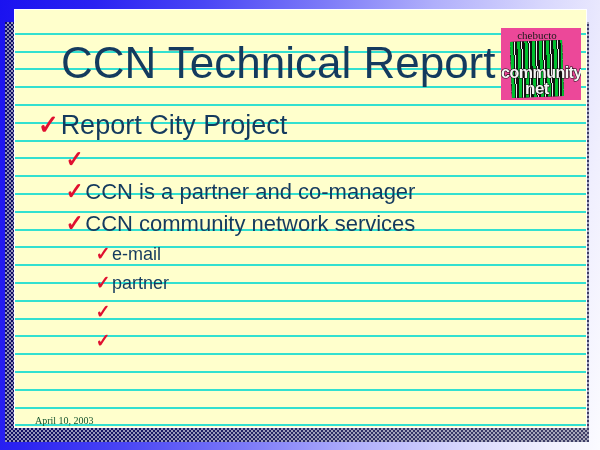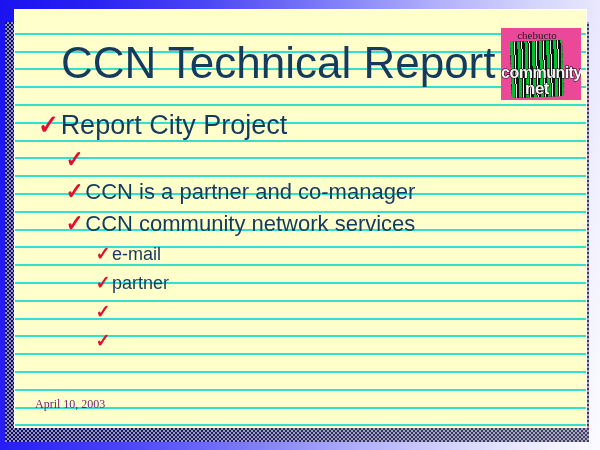--- a/index.html
+++ b/index.html
@@ -205,25 +205,25 @@
     height: 29px;
     font-size: 18px;
     line-height: 29px;
   }
   .lvl3 .check { font-size: 19px; margin-right: 1px; }
 
   
   #footer-date {
     position: absolute;
     left: 20px;
-    top: 386px;
+    top: 403px;
     font-family: "Liberation Serif", serif;
-    font-size: 12px;
+    font-size: 10px;
     line-height: 16px;
-    color: #701a75;
+    color: #14532d;
   }
 </style>
 </head>
 <body>
 
 <div id="stage">
 
   <div id="slide-shadow"></div>
 
   <div id="slide">

